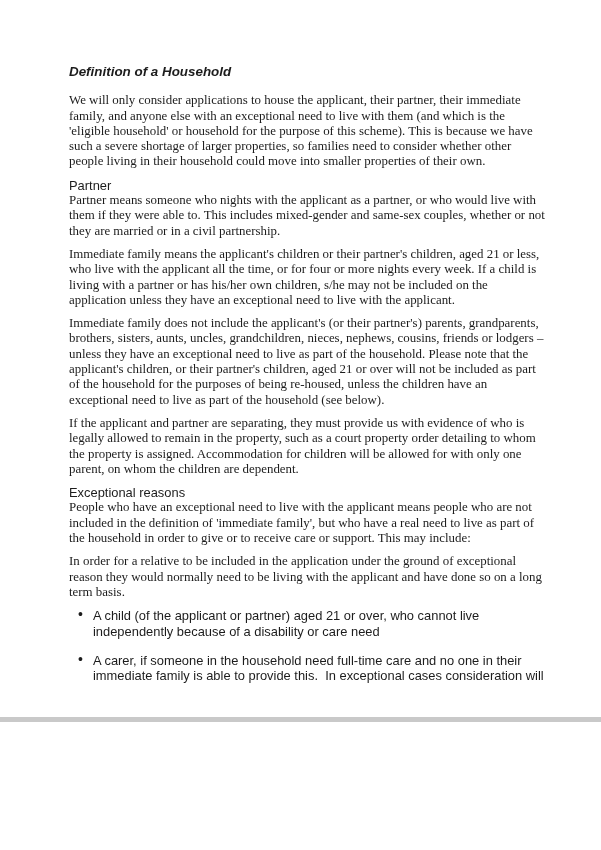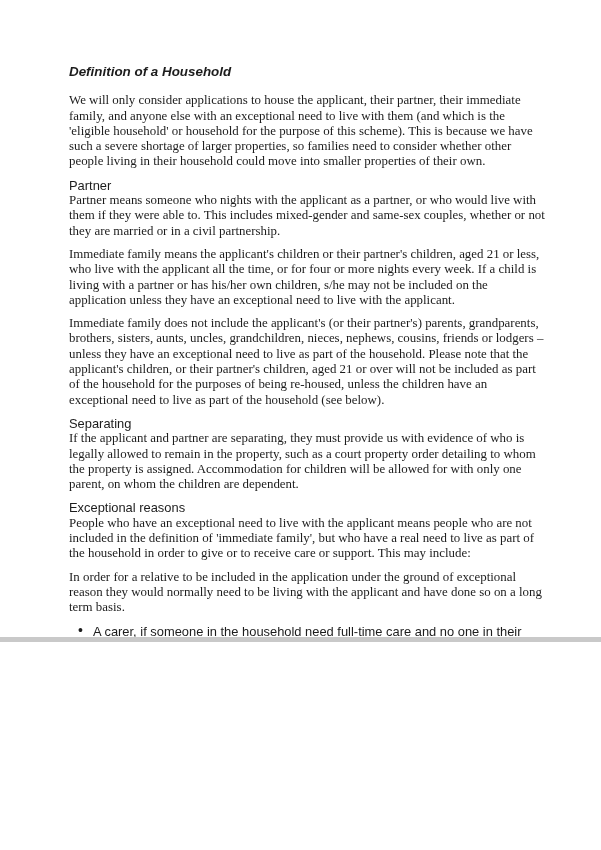--- a/index.html
+++ b/index.html
@@ -3,21 +3,21 @@
 <meta charset="utf-8">
 <style>
   html, body {
     margin: 0;
     padding: 0;
     background: #ffffff;
   }
   .page {
     position: relative;
     width: 601px;
-    height: 642px;
+    height: 722px;
     background: #ffffff;
     overflow: hidden;
     font-family: "Liberation Sans", sans-serif;
     font-size: 12.9px;
     line-height: 15.3px;
     color: #1c1c1c;
   }
   .content {
     position: absolute;
     left: 69px;
@@ -88,29 +88,29 @@
       <div class="section-heading">Partner</div>
       <p class="para">Partner means someone who nights with the applicant as a partner, or who would live with them if they were able to. This includes mixed-gender and same-sex couples, whether or not they are married or in a civil partnership.</p>
     </div>
 
     <div class="section">
       <p class="para">Immediate family means the applicant's children or their partner's children, aged 21 or less, who live with the applicant all the time, or for four or more nights every week. If a child is living with a partner or has his/her own children, s/he may not be included on the application unless they have an exceptional need to live with the applicant.</p>
       <p class="para">Immediate family does not include the applicant's (or their partner's) parents, grandparents, brothers, sisters, aunts, uncles, grandchildren, nieces, nephews, cousins, friends or lodgers – unless they have an exceptional need to live as part of the household. Please note that the applicant's children, or their partner's children, aged 21 or over will not be included as part of the household for the purposes of being re-housed, unless the children have an exceptional need to live as part of the household (see below).</p>
     </div>
 
     <div class="section">
-      <div class="section-heading">Separating</div>
       <p class="para">If the applicant and partner are separating, they must provide us with evidence of who is legally allowed to remain in the property, such as a court property order detailing to whom the property is assigned. Accommodation for children will be allowed for with only one parent, on whom the children are dependent.</p>
     </div>
 
     <div class="section">
       <div class="section-heading">Exceptional reasons</div>
       <p class="para">People who have an exceptional need to live with the applicant means people who are not included in the definition of 'immediate family', but who have a real need to live as part of the household in order to give or to receive care or support. This may include:</p>
       <p class="para">In order for a relative to be included in the application under the ground of exceptional reason they would normally need to be living with the applicant and have done so on a long term basis.</p>
       <ul class="bullets">
+        <li>A child (of the applicant or partner) aged 21 or over, who cannot live independently because of a disability or care need</li>
         <li>A carer, if someone in the household need full-time care and no one in their immediate family is able to provide this.  In exceptional cases consideration will</li>
       </ul>
     </div>
 
   </div>
 
   <div class="footer" style="color: rgb(229, 51, 42); border-top-color: rgb(229, 51, 42);">
     <span>Enfield's Housing Allocations Scheme – November 2015</span>
     <span>Page 56 of 117</span>
   </div>

